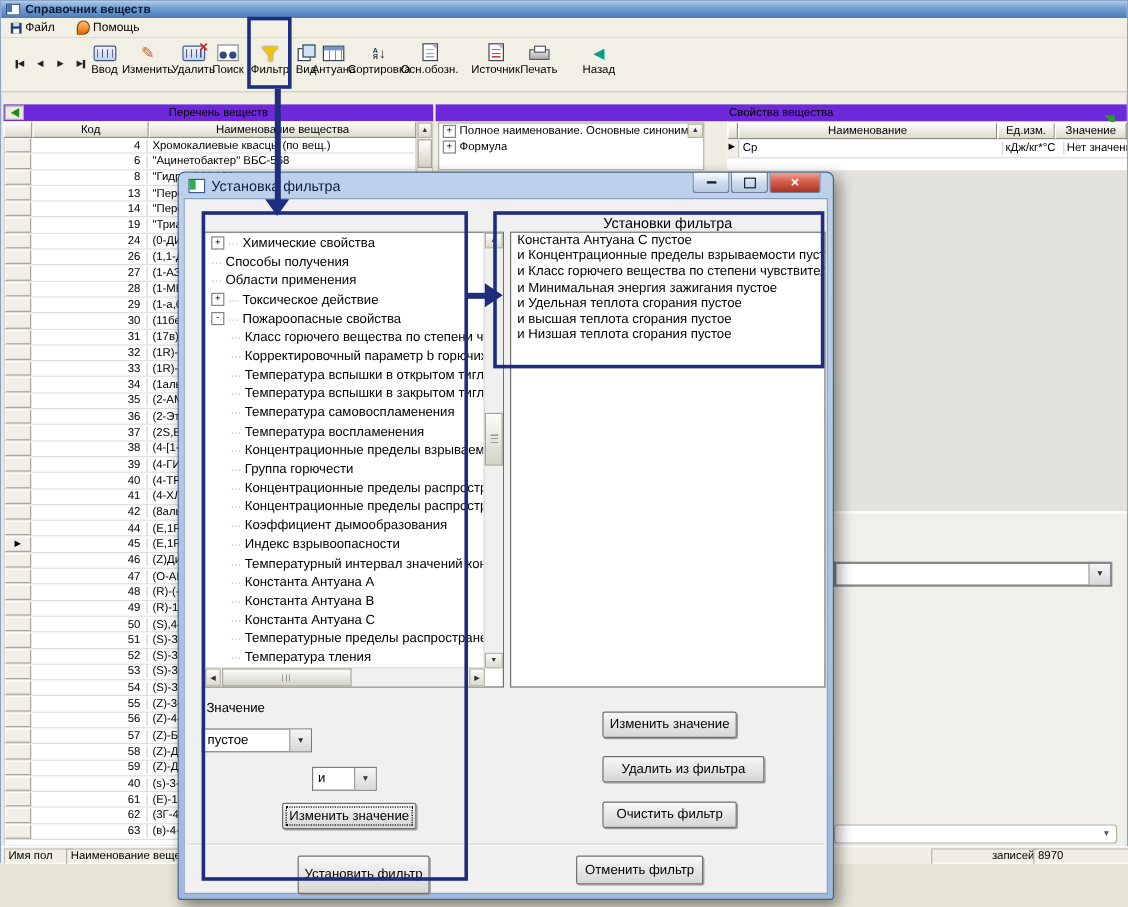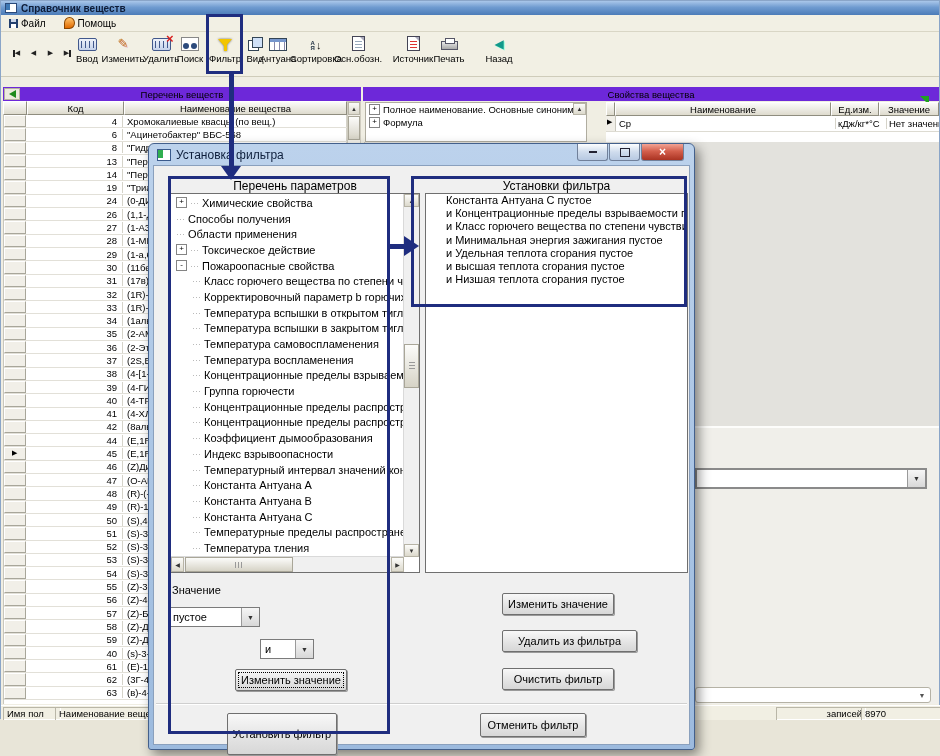--- a/index.html
+++ b/index.html
@@ -143,21 +143,21 @@
   #treeItems{position:absolute;left:1px;top:1px;right:16px;bottom:16px;overflow:hidden}
   .titem{height:15.7px;display:flex;align-items:center;gap:3px;font-size:11px;white-space:nowrap;padding-left:4px}
   .titem.child{padding-left:20px}
   .titem .dots{color:#b0b0b0;font-size:9px;flex:none}
   .titem .pm{display:none}
   .titem.haspm .pm{display:inline-block}
   #treeVs{position:absolute;right:0;top:0;bottom:15px;width:15px;background:#f0f0f0;border-left:1px solid #d9d9d9}
   #treeHs{position:absolute;left:0;right:15px;bottom:0;height:15px;background:#f0f0f0;border-top:1px solid #d9d9d9}
 
   #filterBox{left:271px;top:27px;width:263px;height:380px;background:#fff;border:1px solid #6f6f6f;overflow:hidden}
-  .fitem{font-size:11px;line-height:13.2px;white-space:nowrap;overflow:hidden;padding-left:20px}
+  .fitem{font-size:11px;line-height:13.2px;white-space:nowrap;overflow:hidden;padding-left:5px}
 
   .pbtn{background:linear-gradient(#f8f8f8,#e3e3e3 60%,#d7d7d7);border:1px solid #6f6f6f;border-radius:2px;
         font-size:11px;display:flex;align-items:center;justify-content:center;box-shadow:1px 1px 0 #9a9a9a;white-space:nowrap}
   .pbtn.focus{outline:1px dotted #000;outline-offset:-4px}
   .dlglabel{font-size:11px}
   .sep{left:2px;right:2px;top:537px;height:2px;border-top:1px solid #cfcfcf;border-bottom:1px solid #fff}
 
   
   .ann{border:3px solid #1f2d7f;z-index:50}
   .annfill{background:#1f2d7f;z-index:50}
@@ -615,21 +615,20 @@
           <span class="minbar"></span>
         </span>
       <span class="wbtn">
           <span class="maxbox"></span>
         </span>
       <span class="wbtn close">×</span>
     </div>
 
     <div class="abs" id="dlgClient">
 
-      <div class="abs dlghdr" style="left:16px;width:250px">Перечень параметров</div>
       <div class="abs dlghdr" style="left:271px;width:263px">Установки фильтра</div>
 
       <div class="abs" id="treeBox">
         <div id="treeItems">
 
             <div class="titem haspm">
               <span class="pm">+</span>
               <span class="dots">···</span>
               <span>Химические свойства</span>
             </div>
@@ -809,21 +808,21 @@
         <span>и</span>
         <span class="drop">▼</span>
       </div>
       <div class="abs pbtn focus" style="left:81px;top:503px;width:112px;height:22px">Изменить значение</div>
 
       <div class="abs pbtn" style="left:348px;top:427px;width:112px;height:22px">Изменить значение</div>
       <div class="abs pbtn" style="left:348px;top:464px;width:135px;height:22px">Удалить из фильтра</div>
       <div class="abs pbtn" style="left:348px;top:502px;width:112px;height:22px">Очистить фильтр</div>
 
       <div class="abs sep"></div>
-      <div class="abs pbtn" style="left:73px;top:547px;width:110px;height:42px">Установить фильтр</div>
+      <div class="abs pbtn" style="left:94px;top:547px;width:110px;height:32px">Установить фильтр</div>
       <div class="abs pbtn" style="left:326px;top:547px;width:106px;height:24px">Отменить фильтр</div>
     </div>
   </div>
 
   <div class="abs ann" style="left:206px;top:14px;width:37px;height:60px"></div>
   <div class="abs annfill" style="left:229px;top:74px;width:5px;height:93px"></div>
   <div class="abs" id="annHeadDown" style="left:221px;top:166px"></div>
   <div class="abs ann" style="left:168px;top:176px;width:222px;height:558px"></div>
   <div class="abs ann" style="left:411px;top:176px;width:276px;height:131px"></div>
   <div class="abs annfill" style="left:390px;top:244px;width:16px;height:5px"></div>

